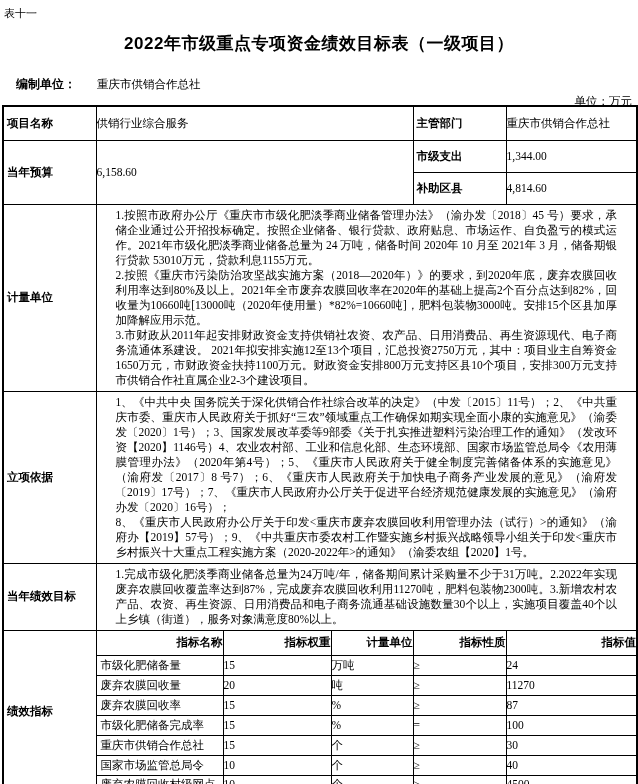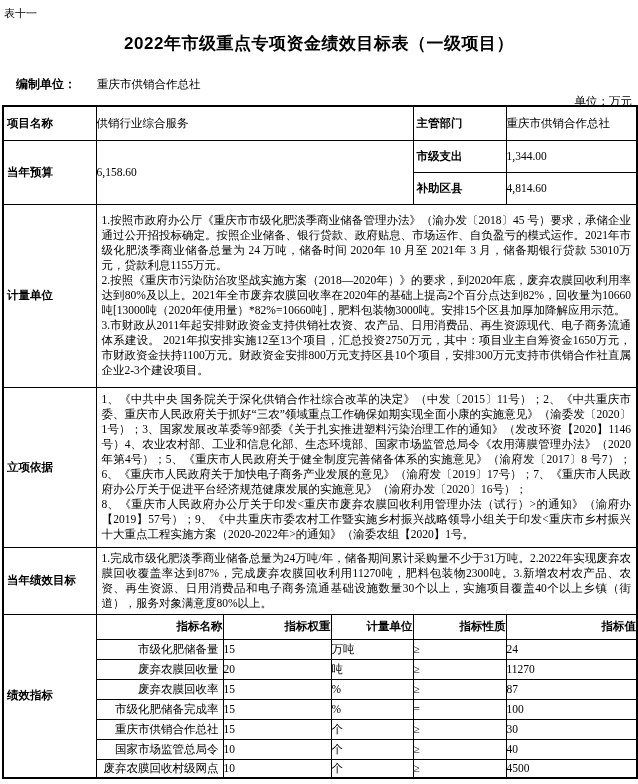--- a/index.html
+++ b/index.html
@@ -52,30 +52,30 @@
     font-family: "Liberation Sans", "DejaVu Sans", sans-serif;
     font-weight: bold;
     font-size: 12px;
     padding: 2px 3px;
   }
   td.ctr { }
   td.para {
     white-space: pre-wrap;
     text-align: justify;
     line-height: 15px;
-    padding: 3px 5px;
+    padding: 3px 19px;
     vertical-align: middle;
   }
   td.hd {
     font-family: "Liberation Sans", "DejaVu Sans", sans-serif;
     font-weight: bold;
     font-size: 12px;
     text-align: right;
   }
-  td.mname { text-align: right; padding: 1px 4px; }
+  td.mname { text-align: left; padding: 1px 4px; }
 </style>
 </head>
 <body>
 
 <div class="page">
 
   <div class="tag">表十一</div>
 
   <div class="title">2022年市级重点专项资金绩效目标表（一级项目）</div>
 

